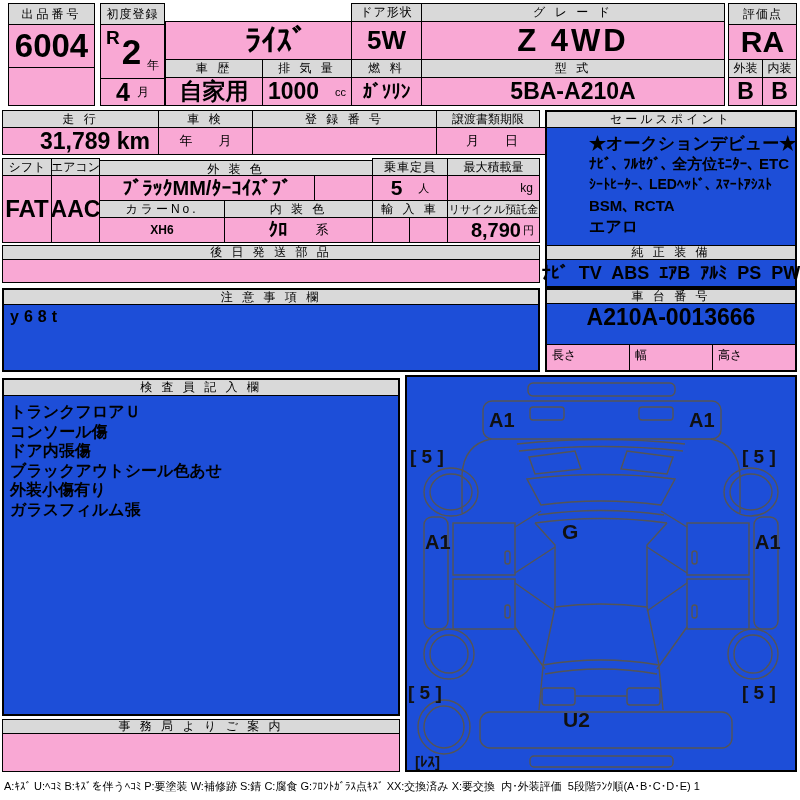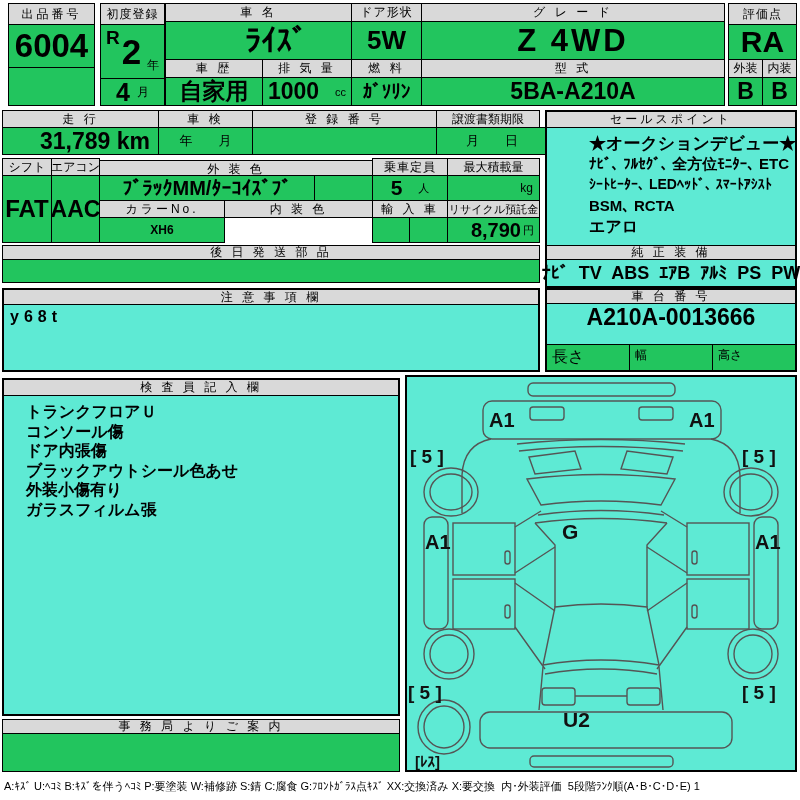--- a/index.html
+++ b/index.html
@@ -7,29 +7,29 @@
   #sheet {
     position:relative; width:800px; height:800px; background:#fff;
     font-family:"Liberation Sans", sans-serif; color:#000; overflow:hidden;
   }
   .abs { position:absolute; }
   .hd {
     background:#d9d9d9; border:1px solid #000;
     display:flex; align-items:center; justify-content:center;
     font-size:12px; letter-spacing:3px; white-space:nowrap; overflow:hidden;
   }
-  .cell { border:1px solid #000; background:#22c55e; display:flex; align-items:center; justify-content:center; white-space:nowrap; overflow:hidden; }
+  .cell { border:1px solid #000; background:#f9a8d4; display:flex; align-items:center; justify-content:center; white-space:nowrap; overflow:hidden; }
   .b { font-weight:bold; }
   .left { justify-content:flex-start; }
   .right { justify-content:flex-end; }
   .unit { font-size:11px; font-weight:normal; margin-left:16px; }
-  .panel { border:2px solid #000; background:#5eead4; }
+  .panel { border:2px solid #000; background:#1d4ed8; }
   .lines { padding:4px 7px; }
   .lines div { font-weight:bold; font-size:15px; line-height:19px; white-space:nowrap; }
-  .insp div { font-size:16px; line-height:19.5px;margin-left:16px; }
+  .insp div { font-size:16px; line-height:19.5px; }
   svg text { fill:#111; font-family:"Liberation Sans", sans-serif; font-weight:bold; }
   svg .shape { fill:none; stroke:#555; stroke-width:1.4; }
   svg .m  { font-size:20px; }
   svg .g  { font-size:21px; }
   svg .fv { font-size:19px; }
   svg .ls { font-size:15px; }
 </style>
 </head>
 <body>
 
@@ -43,21 +43,20 @@
   <div class="abs cell" style="left:100px;top:24px;width:65px;height:55px;">
     <span class="b" style="align-self:flex-start;font-size:19px;margin:2px 2px 0 0;">R</span>
     <span class="b" style="font-size:35px;">2</span>
     <span style="align-self:flex-end;font-size:12px;margin:0 0 4px 6px;">年</span>
   </div>
   <div class="abs cell" style="left:100px;top:78px;width:65px;height:28px;">
     <span class="b" style="font-size:25px;">4</span>
     <span style="font-size:12px;margin-left:7px;">月</span>
   </div>
 
-  <div class="abs hd" style="left:165px;top:3px;width:187px;height:19px;">車 名</div>
   <div class="abs cell b" style="left:165px;top:21px;width:187px;height:39px;font-size:31px;padding-left:36px;">ﾗｲｽﾞ</div>
   <div class="abs hd" style="left:165px;top:59px;width:98px;height:19px;">車 歴</div>
   <div class="abs cell b" style="left:165px;top:77px;width:98px;height:29px;font-size:23px;">自家用</div>
   <div class="abs hd" style="left:262px;top:59px;width:90px;height:19px;">排 気 量</div>
   <div class="abs cell" style="left:262px;top:77px;width:90px;height:29px;">
     <span class="b" style="font-size:23px;">1000</span>
     <span class="unit">cc</span>
   </div>
 
   <div class="abs hd" style="left:351px;top:3px;width:71px;height:19px;letter-spacing:1px;">ドア形状</div>
@@ -98,20 +97,24 @@
   <div class="abs cell" style="left:372px;top:175px;width:76px;height:26px;">
     <span class="b" style="font-size:21px;">5</span>
     <span class="unit">人</span>
   </div>
   <div class="abs hd" style="left:447px;top:158px;width:93px;height:18px;letter-spacing:0;">最大積載量</div>
   <div class="abs cell right" style="left:447px;top:175px;width:93px;height:26px;font-size:12px;padding-right:6px;">kg</div>
 
   <div class="abs hd" style="left:99px;top:200px;width:126px;height:18px;">カラーNo.</div>
   <div class="abs cell b" style="left:99px;top:217px;width:126px;height:26px;font-size:12px;">XH6</div>
   <div class="abs hd" style="left:224px;top:200px;width:149px;height:18px;">内 装 色</div>
+  <div class="abs cell" style="left:224px;top:217px;width:149px;height:26px;">
+    <span class="b" style="font-size:19px;">ｸﾛ</span>
+    <span style="font-size:13px;margin-left:28px;">系</span>
+  </div>
   <div class="abs hd" style="left:372px;top:200px;width:76px;height:18px;">輸 入 車</div>
   <div class="abs cell" style="left:372px;top:217px;width:38px;height:26px;"></div>
   <div class="abs cell" style="left:409px;top:217px;width:39px;height:26px;"></div>
   <div class="abs hd" style="left:447px;top:200px;width:93px;height:18px;letter-spacing:0;font-size:11px;">リサイクル預託金</div>
   <div class="abs cell right" style="left:447px;top:217px;width:93px;height:26px;padding-right:5px;">
     <span class="b" style="font-size:20px;">8,790</span>
     <span class="unit" style="margin-left:2px;">円</span>
   </div>
 
   <div class="abs hd" style="left:2px;top:245px;width:538px;height:15px;">後 日 発 送 部 品</div>
@@ -129,21 +132,21 @@
   <div class="abs hd" style="left:546px;top:245px;width:250px;height:15px;">純 正 装 備</div>
   <div class="abs b" style="left:546px;top:260px;width:250px;height:27px;display:flex;align-items:center;justify-content:center;font-size:18px;white-space:pre;">ﾅﾋﾞ  TV  ABS  ｴｱB  ｱﾙﾐ  PS  PW</div>
 
   <div class="abs panel" style="left:2px;top:288px;width:538px;height:84px;"></div>
   <div class="abs hd" style="left:3px;top:289px;width:536px;height:16px;">注 意 事 項 欄</div>
   <div class="abs" style="left:10px;top:308px;width:520px;font-size:16px;font-weight:bold;letter-spacing:5px;">y68t</div>
 
   <div class="abs panel" style="left:545px;top:288px;width:252px;height:84px;"></div>
   <div class="abs hd" style="left:546px;top:289px;width:250px;height:15px;">車 台 番 号</div>
   <div class="abs b" style="left:546px;top:304px;width:250px;height:26px;display:flex;align-items:center;justify-content:center;font-size:23px;">A210A-0013666</div>
-  <div class="abs cell left" style="left:546px;top:344px;width:84px;height:27px;font-size:16px;padding:2px 0 12px 5px;align-items:flex-start;">長さ</div>
+  <div class="abs cell left" style="left:546px;top:344px;width:84px;height:27px;font-size:12px;padding:2px 0 12px 5px;align-items:flex-start;">長さ</div>
   <div class="abs cell left" style="left:629px;top:344px;width:84px;height:27px;font-size:12px;padding:2px 0 0 5px;align-items:flex-start;">幅</div>
   <div class="abs cell left" style="left:712px;top:344px;width:84px;height:27px;font-size:12px;padding:2px 0 0 5px;align-items:flex-start;">高さ</div>
 
   <div class="abs panel" style="left:2px;top:378px;width:398px;height:338px;"></div>
   <div class="abs hd" style="left:3px;top:379px;width:396px;height:17px;">検 査 員 記 入 欄</div>
   <div class="abs lines insp" style="left:3px;top:398px;width:396px;">
     <div>トランクフロアＵ</div>
     <div>コンソール傷</div>
     <div>ドア内張傷</div>
     <div>ブラックアウトシール色あせ</div>

